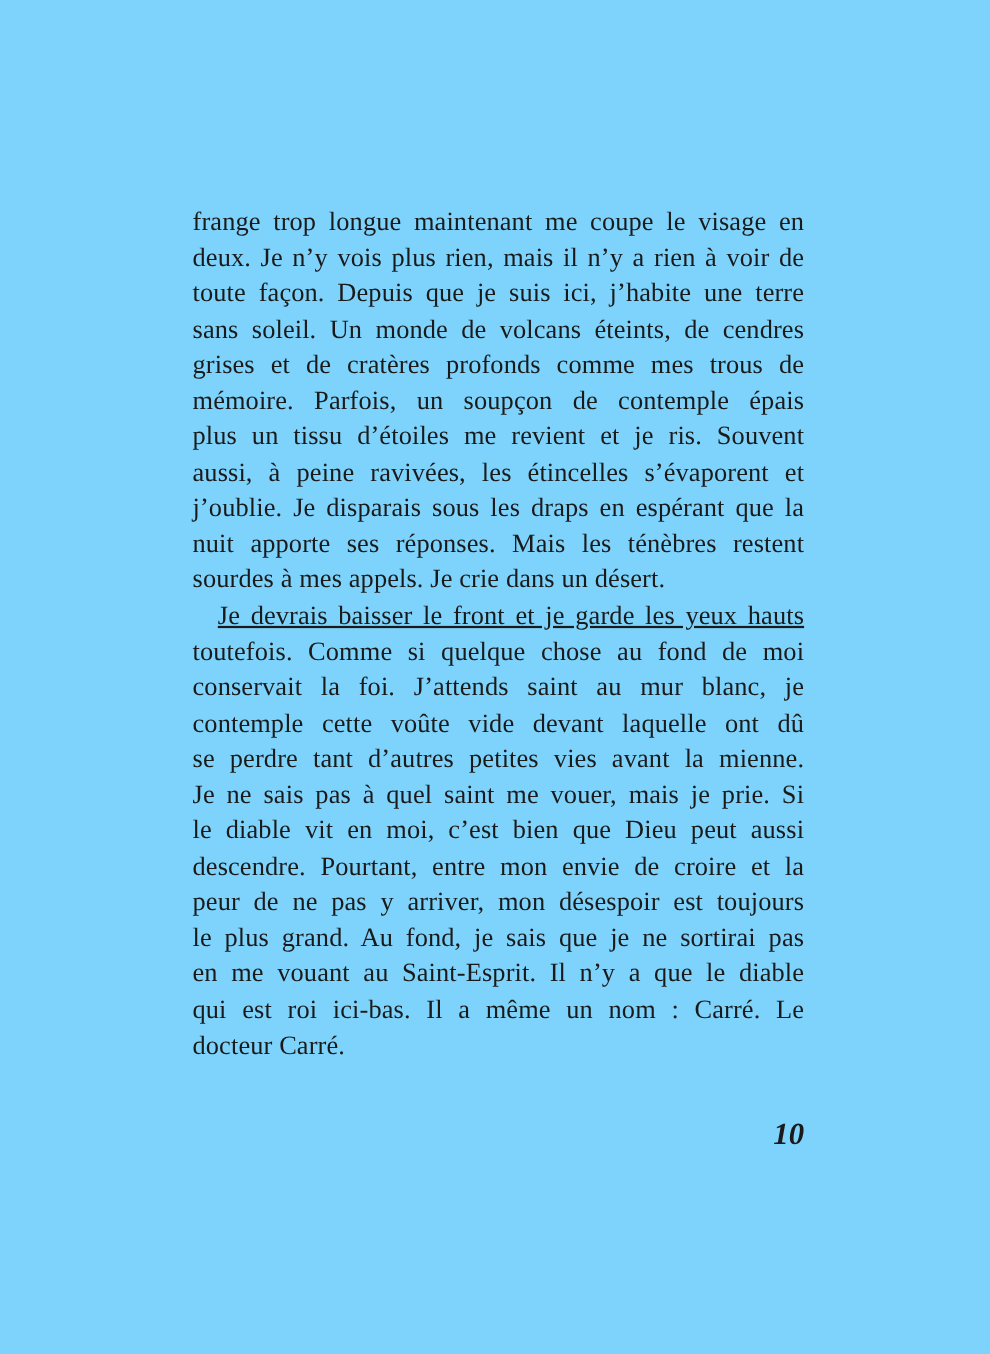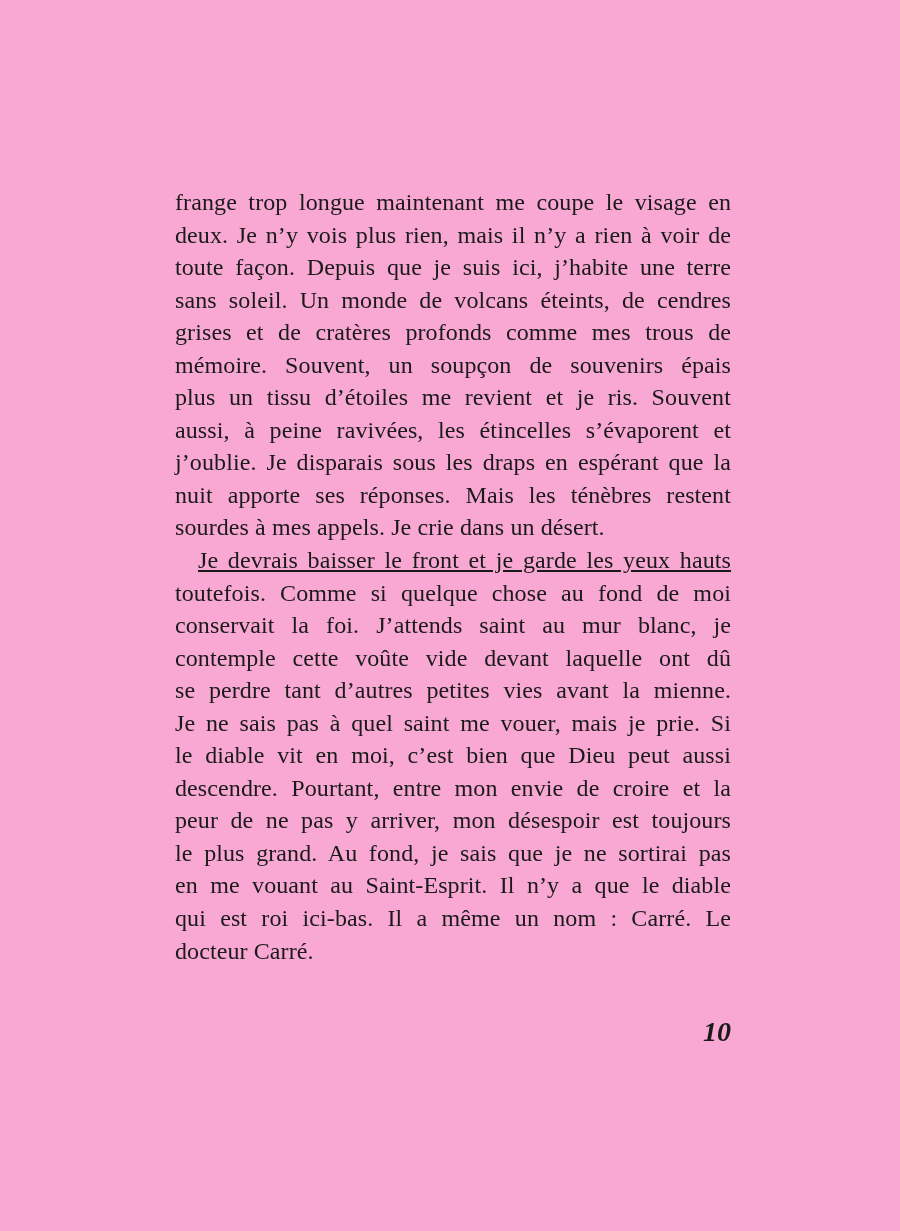--- a/index.html
+++ b/index.html
@@ -8,21 +8,21 @@
     height: 1231px;
     position: relative;
     background: #ffffff;
     color: #1a1a1a;
     font-family: "Liberation Serif", "DejaVu Serif", serif;
     overflow: hidden;
   }
   .book-page {
     position: absolute;
     inset: 0;
-    background: #f9a8d4;
+    background: #7dd3fc;
   }
   .text-block {
     position: absolute;
     left: 175px;
     top: 186px;
     width: 556px;
     font-size: 24px;
     line-height: 32.55px;
     letter-spacing: 0.1px;
   }
@@ -55,21 +55,21 @@
 </head>
 <body>
 
 <div class="book-page">
   <div class="text-block">
     <div class="line">frange trop longue maintenant me coupe le visage en</div>
     <div class="line">deux. Je n’y vois plus rien, mais il n’y a rien à voir de</div>
     <div class="line">toute façon. Depuis que je suis ici, j’habite une terre</div>
     <div class="line">sans soleil. Un monde de volcans éteints, de cendres</div>
     <div class="line">grises et de cratères profonds comme mes trous de</div>
-    <div class="line">mémoire. Souvent, un soupçon de souvenirs épais</div>
+    <div class="line">mémoire. Parfois, un soupçon de contemple épais</div>
     <div class="line">plus un tissu d’étoiles me revient et je ris. Souvent</div>
     <div class="line">aussi, à peine ravivées, les étincelles s’évaporent et</div>
     <div class="line">j’oublie. Je disparais sous les draps en espérant que la</div>
     <div class="line">nuit apporte ses réponses. Mais les ténèbres restent</div>
     <div class="line para-end">sourdes à mes appels. Je crie dans un désert.</div>
     <div class="line indent">Je devrais baisser le front et je garde les yeux hauts</div>
     <div class="line">toutefois. Comme si quelque chose au fond de moi</div>
     <div class="line">conservait la foi. J’attends saint au mur blanc, je</div>
     <div class="line">contemple cette voûte vide devant laquelle ont dû</div>
     <div class="line">se perdre tant d’autres petites vies avant la mienne.</div>

